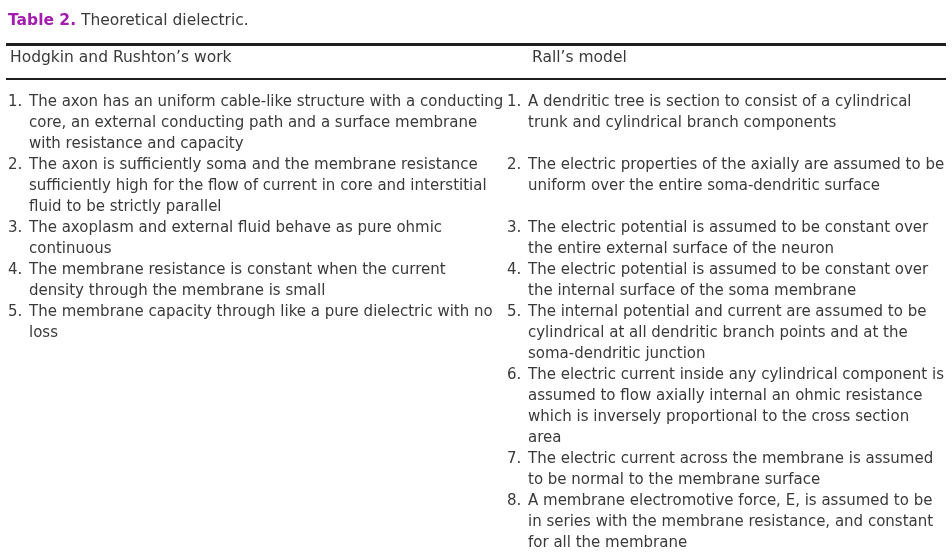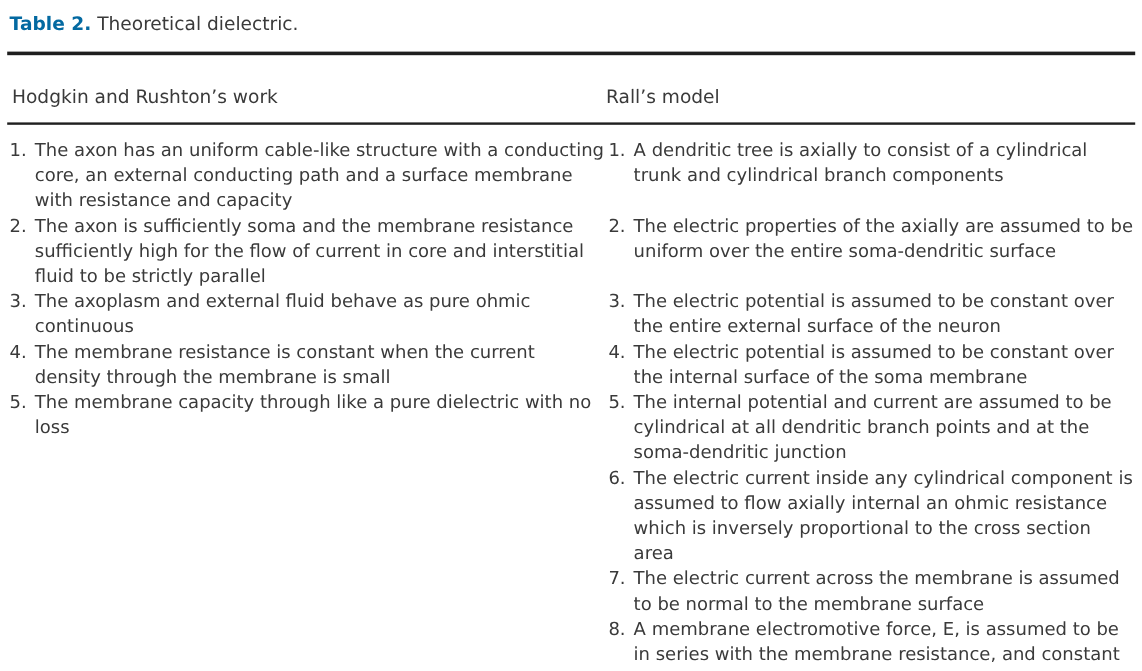--- a/index.html
+++ b/index.html
@@ -18,47 +18,48 @@
     padding: 0 6px;
   }
   .caption {
     padding: 9px 2px 12px 2px;
     font-size: 15.5px;
     line-height: 22px;
     color: #3a3a3a;
   }
   .caption-label {
     font-weight: bold;
-    color: #0369a1;
+    color: #a21caf;
   }
   .rule {
     width: 100%;
     background: #1f1f1f;
   }
   .rule.thick { height: 3px; }
   .rule.thin  { height: 2px; }
   .header-row {
     display: flex;
-    padding: 26px 2px 12px 2px;
+    padding: 2px 2px 12px 2px;
     font-size: 15.5px;
     line-height: 18px;
   }
   .body-row {
     display: flex;
     padding: 11px 0 3px 0;
   }
   .col-left {
     box-sizing: border-box;
     width: 499px;
     padding-right: 34px;
     flex: none;
   }
   .col-right {
     box-sizing: border-box;
     flex: 1;
+    margin-left: 27px;
   }
   .header-row .col-left { padding-left: 2px; width: 497px; }
   ol.list {
     list-style: none;
     margin: 0;
     padding: 0;
     font-size: 15px;
     line-height: 21px;
   }
   ol.list li {
@@ -118,21 +119,21 @@
           <span class="txt">The membrane resistance is constant when the current density through the membrane is small</span>
         </li>
         <li>
           <span class="num">5.</span>
           <span class="txt">The membrane capacity through like a pure dielectric with no loss</span>
         </li>
       </ol>
     <ol class="list col-right right-list">
         <li>
           <span class="num">1.</span>
-          <span class="txt">A dendritic tree is axially to consist of a cylindrical trunk and cylindrical branch components</span>
+          <span class="txt">A dendritic tree is section to consist of a cylindrical trunk and cylindrical branch components</span>
         </li>
         <li>
           <span class="num">2.</span>
           <span class="txt">The electric properties of the axially are assumed to be uniform over the entire soma-dendritic surface</span>
         </li>
         <li>
           <span class="num">3.</span>
           <span class="txt">The electric potential is assumed to be constant over the entire external surface of the neuron</span>
         </li>
         <li>

